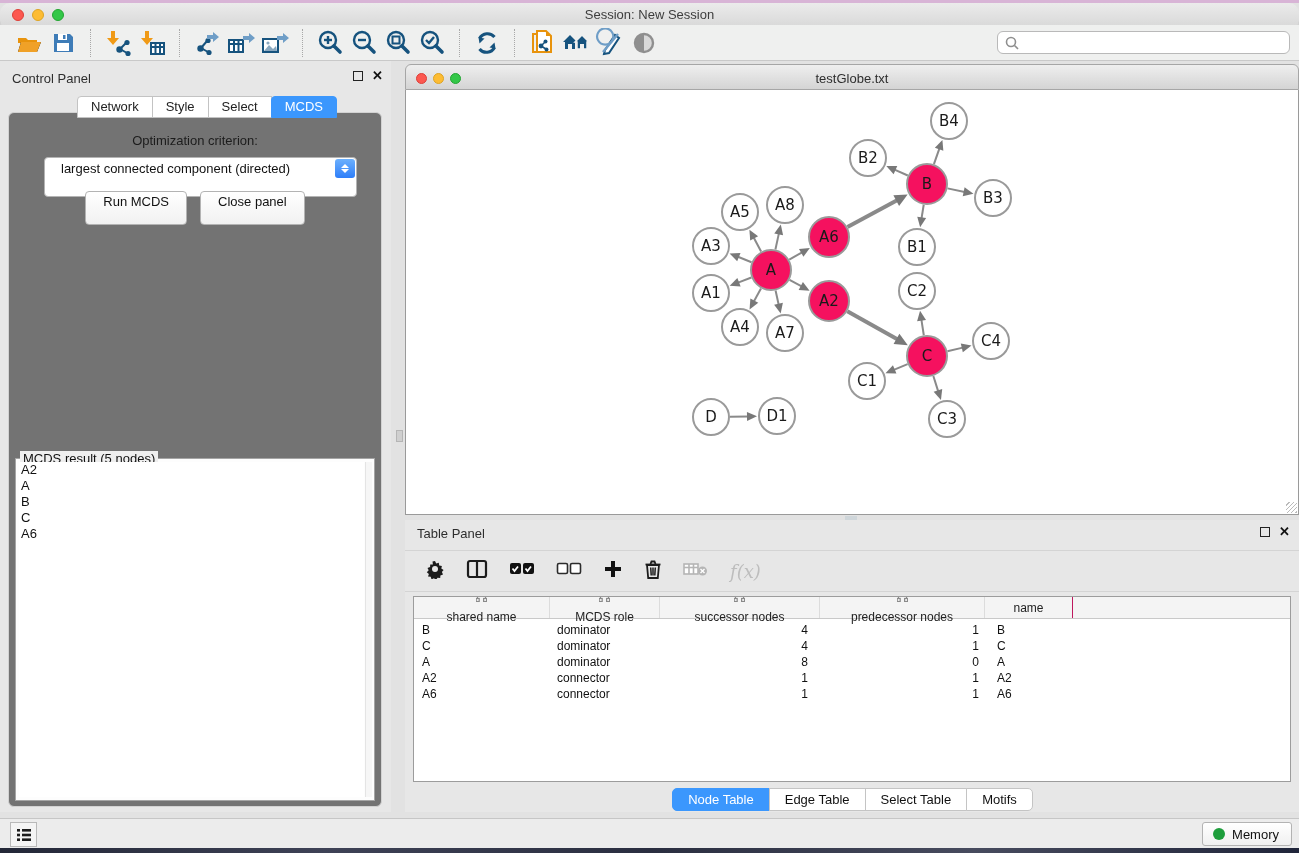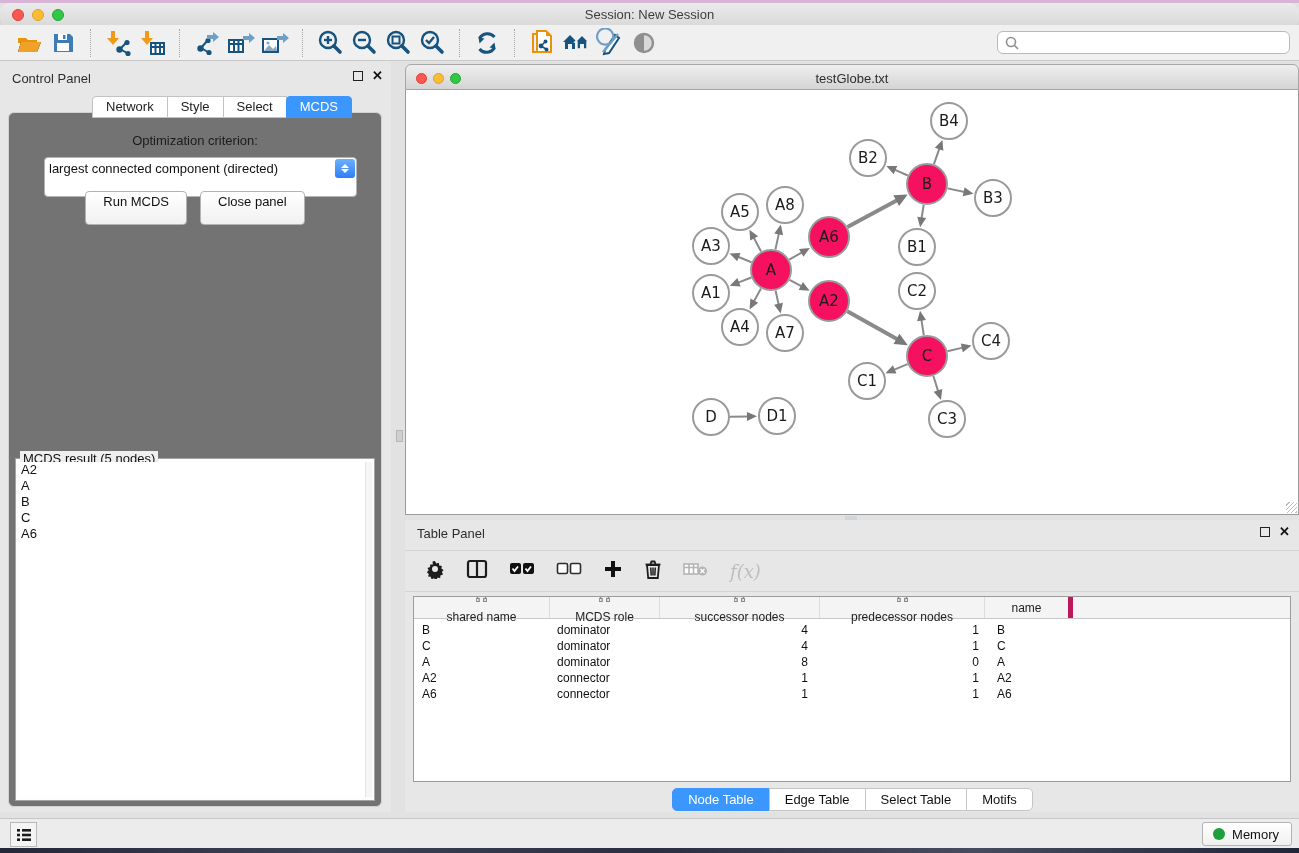--- a/index.html
+++ b/index.html
@@ -29,32 +29,32 @@
                        background:#fff; padding-left:26px; font-size:13px; outline:none; }
   .search-glass { position:absolute; left:7px; top:4px; }
 
   
   .control-panel { position:absolute; left:0; top:61px; width:391px; height:751px; background:#e7e7e7; }
   .panel-head { position:absolute; left:12px; top:10px; font-size:13px; color:#2e2e2e; }
   .panel-icons { position:absolute; right:8px; top:10px; display:flex; gap:9px; align-items:center; }
   .float-ic { width:10px; height:10px; border:1.5px solid #222; display:inline-block; }
   .close-ic { font-size:13px; font-weight:bold; color:#111; line-height:10px; }
 
-  .cp-tabs { position:absolute; left:92px; top:35px; display:flex; z-index:2; }
+  .cp-tabs { position:absolute; left:77px; top:35px; display:flex; z-index:2; }
   .cp-tab { height:22px; line-height:20px; padding:0 13px; font-size:13px; color:#222;
             background:#fff; border:1px solid #c3c3c3; margin-right:-1px; }
   .cp-tab:first-child { border-radius:4px 0 0 0; }
   .cp-tab.active { background:#3b97fd; border-color:#3b97fd; color:#fff; border-radius:4px 4px 0 0; }
 
   .cp-card { position:absolute; left:8px; top:51px; width:374px; height:695px;
              background:#737373; border:1px solid #d2d2d2; border-radius:6px; }
   .opt-label { position:absolute; left:0; right:0; top:20px; text-align:center; font-size:13px; color:#1c1c1c; }
   .criterion { position:absolute; left:35px; top:44px; width:313px; height:40px; background:#fff;
                border:1px solid #b4b4b4; border-radius:4px; font-size:13px; color:#111;
-               line-height:21px; padding-left:4px; }
+               line-height:21px; padding-left:16px; }
   .criterion .stepper { position:absolute; right:1px; top:1px; width:20px; height:19px; border-radius:3px;
                background:linear-gradient(#6cb0fd,#2e7ef9); display:flex; flex-direction:column;
                align-items:center; justify-content:center; gap:1px; }
   .stepper .up, .stepper .dn { width:0; height:0; border-left:4px solid transparent; border-right:4px solid transparent; }
   .stepper .up { border-bottom:4px solid #fff; }
   .stepper .dn { border-top:4px solid #fff; }
   .cp-buttons { position:absolute; left:0; right:0; top:78px; display:flex; justify-content:center; gap:13px; }
   .btn { height:34px; padding:0 17px; font-size:13px; color:#111; line-height:20px;
          background:linear-gradient(#ffffff,#f1f1f1); border:1px solid #b3b3b3; border-radius:4px; }
 
@@ -92,21 +92,21 @@
                 border-top:1px solid #d4d4d4; border-bottom:1px solid #d4d4d4;
                 display:flex; align-items:center; padding-left:20px; gap:21px; }
   .fx-label { font-family:"DejaVu Serif", serif; font-style:italic; font-size:18px; color:#bdbdbd; }
 
   .node-table { position:absolute; left:8px; top:76px; width:878px; height:186px; background:#fff;
                 border:1px solid #9c9c9c; overflow:hidden; }
   .nt-header { display:flex; height:22px; background:#f4f4f4; border-bottom:1px solid #c9c9c9; }
   .nt-th { display:flex; align-items:center; justify-content:center; gap:5px;
            font-size:12px; color:#222; border-right:1px solid #dcdcdc;flex-direction:column; }
   .nt-th.c1{width:136px;} .nt-th.c2{width:110px;} .nt-th.c3{width:160px;}
-  .nt-th.c4{width:165px;} .nt-th.c5{width:88px; border-right:5px solid #be185d;}
+  .nt-th.c4{width:165px;} .nt-th.c5{width:88px; border-right:1px solid #be185d;}
   .nt-row { display:flex; height:16px; line-height:16px; font-size:12px; color:#111; }
   .nt-row:first-child { margin-top:3px; }
   .nt-td { white-space:nowrap; overflow:hidden; }
   .nt-td.c1{width:136px; padding-left:8px;} .nt-td.c2{width:110px; padding-left:7px;}
   .nt-td.c3{width:160px; text-align:right; padding-right:12px;}
   .nt-td.c4{width:165px; text-align:right; padding-right:6px;}
   .nt-td.c5{width:88px; padding-left:12px;}
 
   .tp-tabs { position:absolute; left:0; right:0; top:268px; display:flex; justify-content:center; }
   .tp-tab { height:23px; line-height:21px; padding:0 15px; font-size:13px; color:#111; background:#fff;

